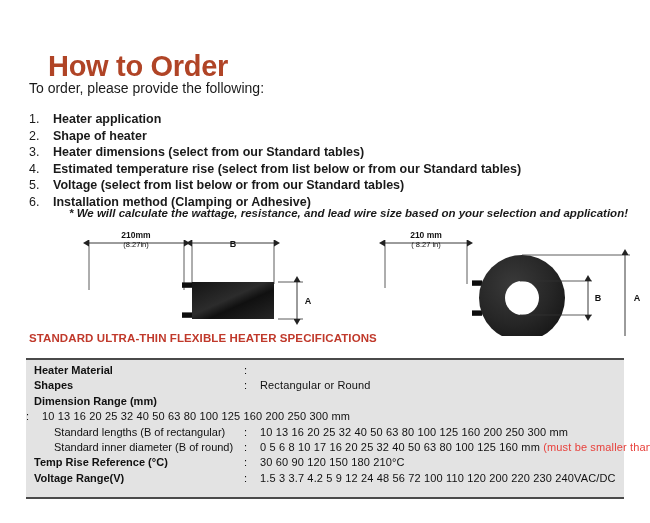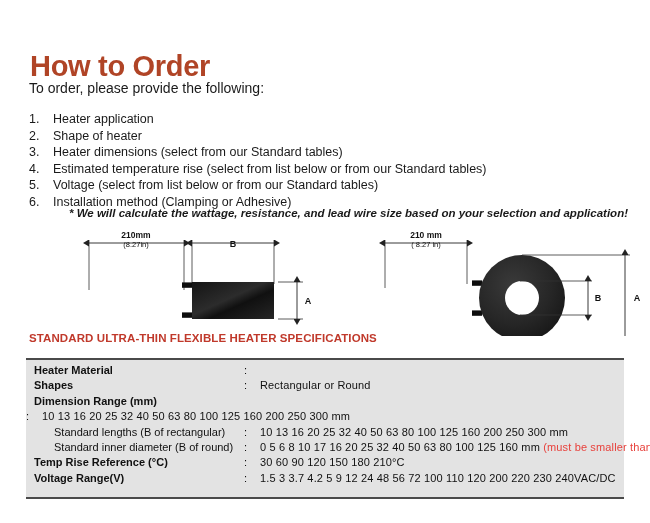--- a/index.html
+++ b/index.html
@@ -12,21 +12,21 @@
     height: 523px;
     overflow: hidden;
     font-family: "Liberation Sans", sans-serif;
     color: #1a1a1a;
     position: relative;
   }
 
   
   .page-title {
     position: absolute;
-    left: 30px;
+    left: 48px;
     top: 52px;
     font-size: 29px;
     font-weight: bold;
     color: #b04426;
     letter-spacing: -0.3px;
     line-height: 1;
   }
 
   
   .intro-line {
@@ -48,20 +48,21 @@
     font-size: 12.5px;
     line-height: 16.6px;
     color: #1a1a1a;
   }
   .order-num {
     width: 24px;
     flex: 0 0 24px;
   }
   .order-text {
     flex: 1 1 auto;
+    font-weight: bold;
   }
   .order-note {
     position: absolute;
     left: 29px;
     top: 207px;
     font-size: 11.5px;
     font-style: italic;
     font-weight: bold;
     color: #1a1a1a;
     margin-left: 40px;

